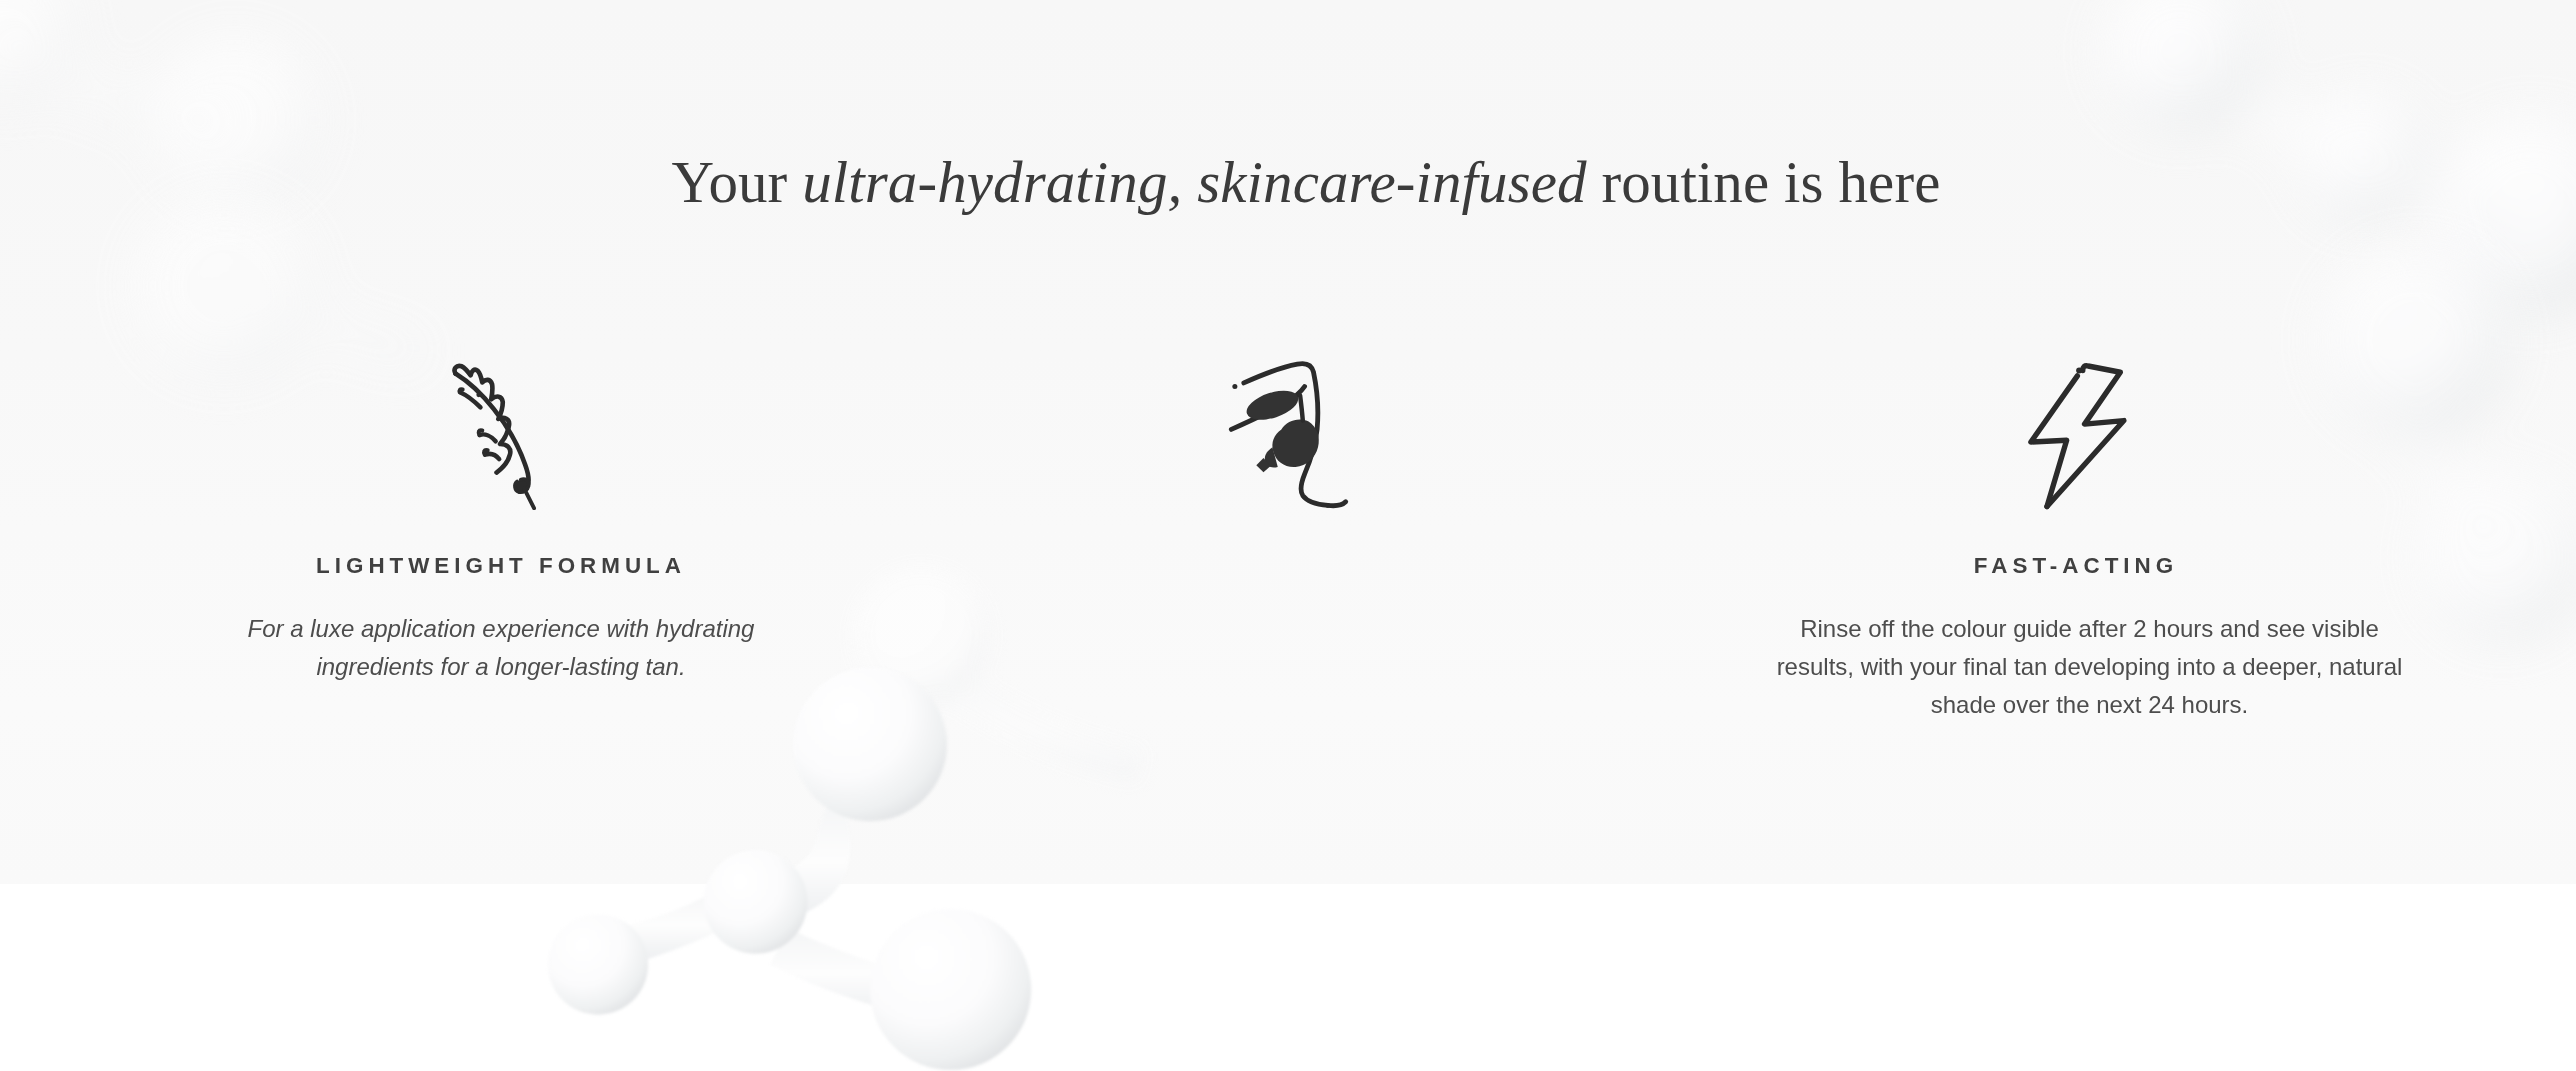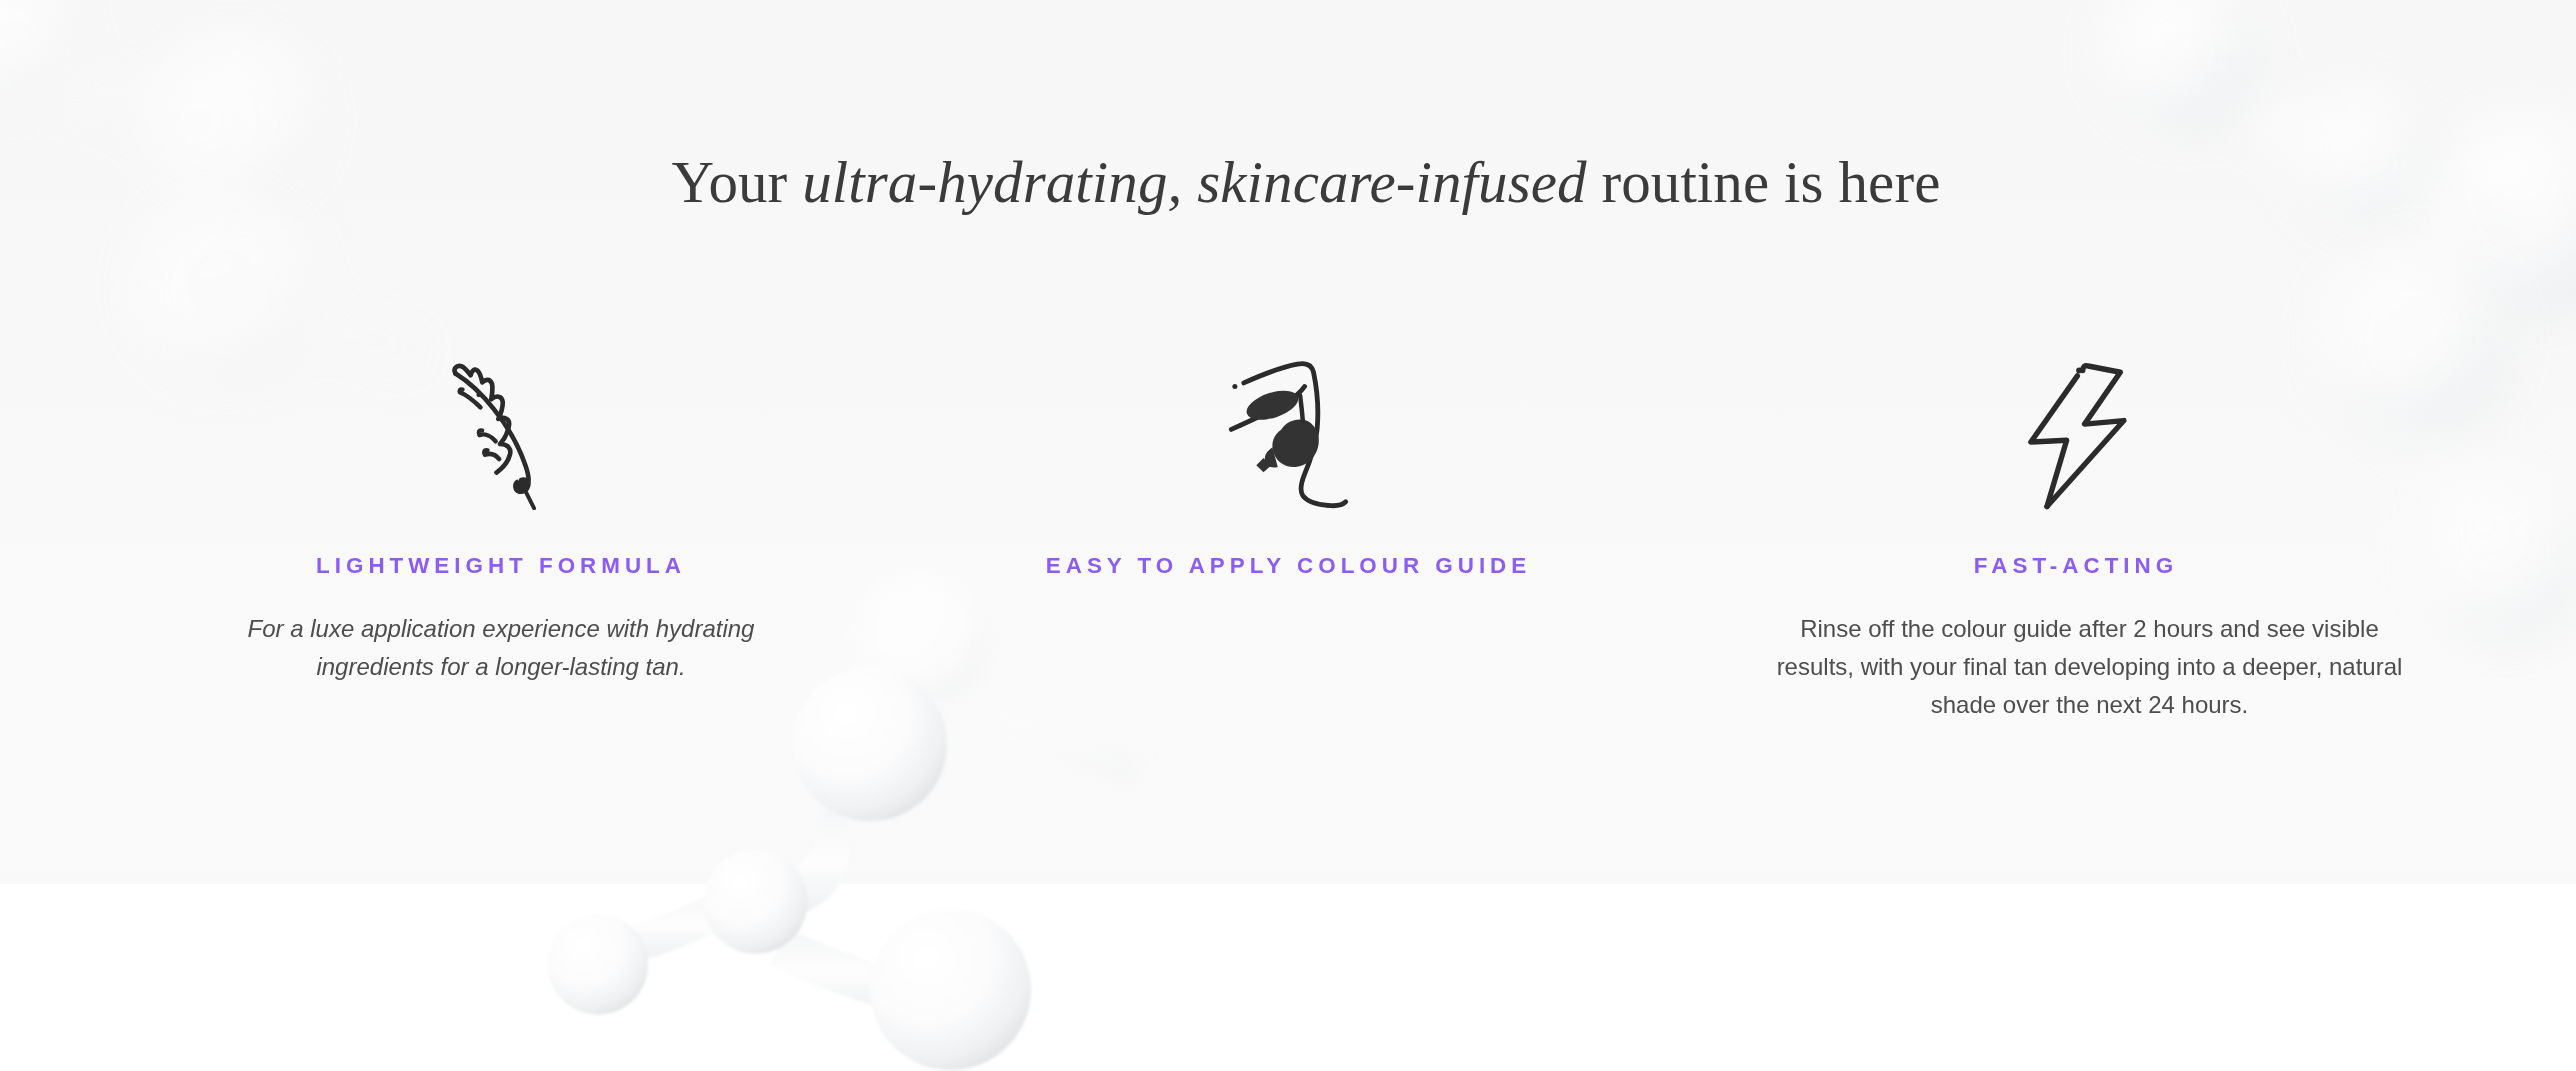--- a/index.html
+++ b/index.html
@@ -99,21 +99,21 @@
     justify-content:center;
     margin-bottom:43px;
   }
   .feature-icon svg { display:block; }
 
   .feature-title {
     font-family:"Liberation Sans", sans-serif;
     font-size:22.4px;
     font-weight:600;
     letter-spacing:5px;
-    color:#8b5cf6;
+    color:#404040;
     text-transform:uppercase;
     text-align:center;
     margin-bottom:31px;
     white-space:nowrap;
   }
 
   .feature-body {
     font-family:"Liberation Sans", sans-serif;
     font-size:24px;
     line-height:1.58;
@@ -259,21 +259,20 @@
 
           <path d="M72 92 C78 82 92 78 102 83 C112 89 116 101 113 112 C110 124 100 133 88 134
                    C76 135 66 128 63 117 C60 106 64 98 72 92 Z" fill="#333333"></path>
 
           <path d="M62 112 C56 116 52 122 54 128 C56 134 62 136 68 134" fill="#333333"></path>
           <path d="M52 124 L44 132 L52 140 L60 133 Z" fill="#333333"></path>
 
           <path d="M96 82 C95 70 94 62 93 54" stroke="#2b2b2b" stroke-width="5" stroke-linecap="round"></path>
         </svg>
       </div>
-      <div class="feature-title">EASY TO APPLY COLOUR GUIDE</div>
     </div>
 
     <div class="feature">
       <div class="feature-icon">
         <svg width="113" height="161" viewBox="0 0 126 180" fill="none" stroke="#2b2b2b" stroke-width="6" stroke-linecap="round" stroke-linejoin="round">
           <path d="M70 24 C70 20 72 18 76 19 L112 26 L72 84 L116 80 L30 176"></path>
           <path d="M64 30 L12 104 L52 102 L30 176"></path>
           <circle cx="66" cy="24" r="3.4" fill="#2b2b2b" stroke="none"></circle>
         </svg>
       </div>

